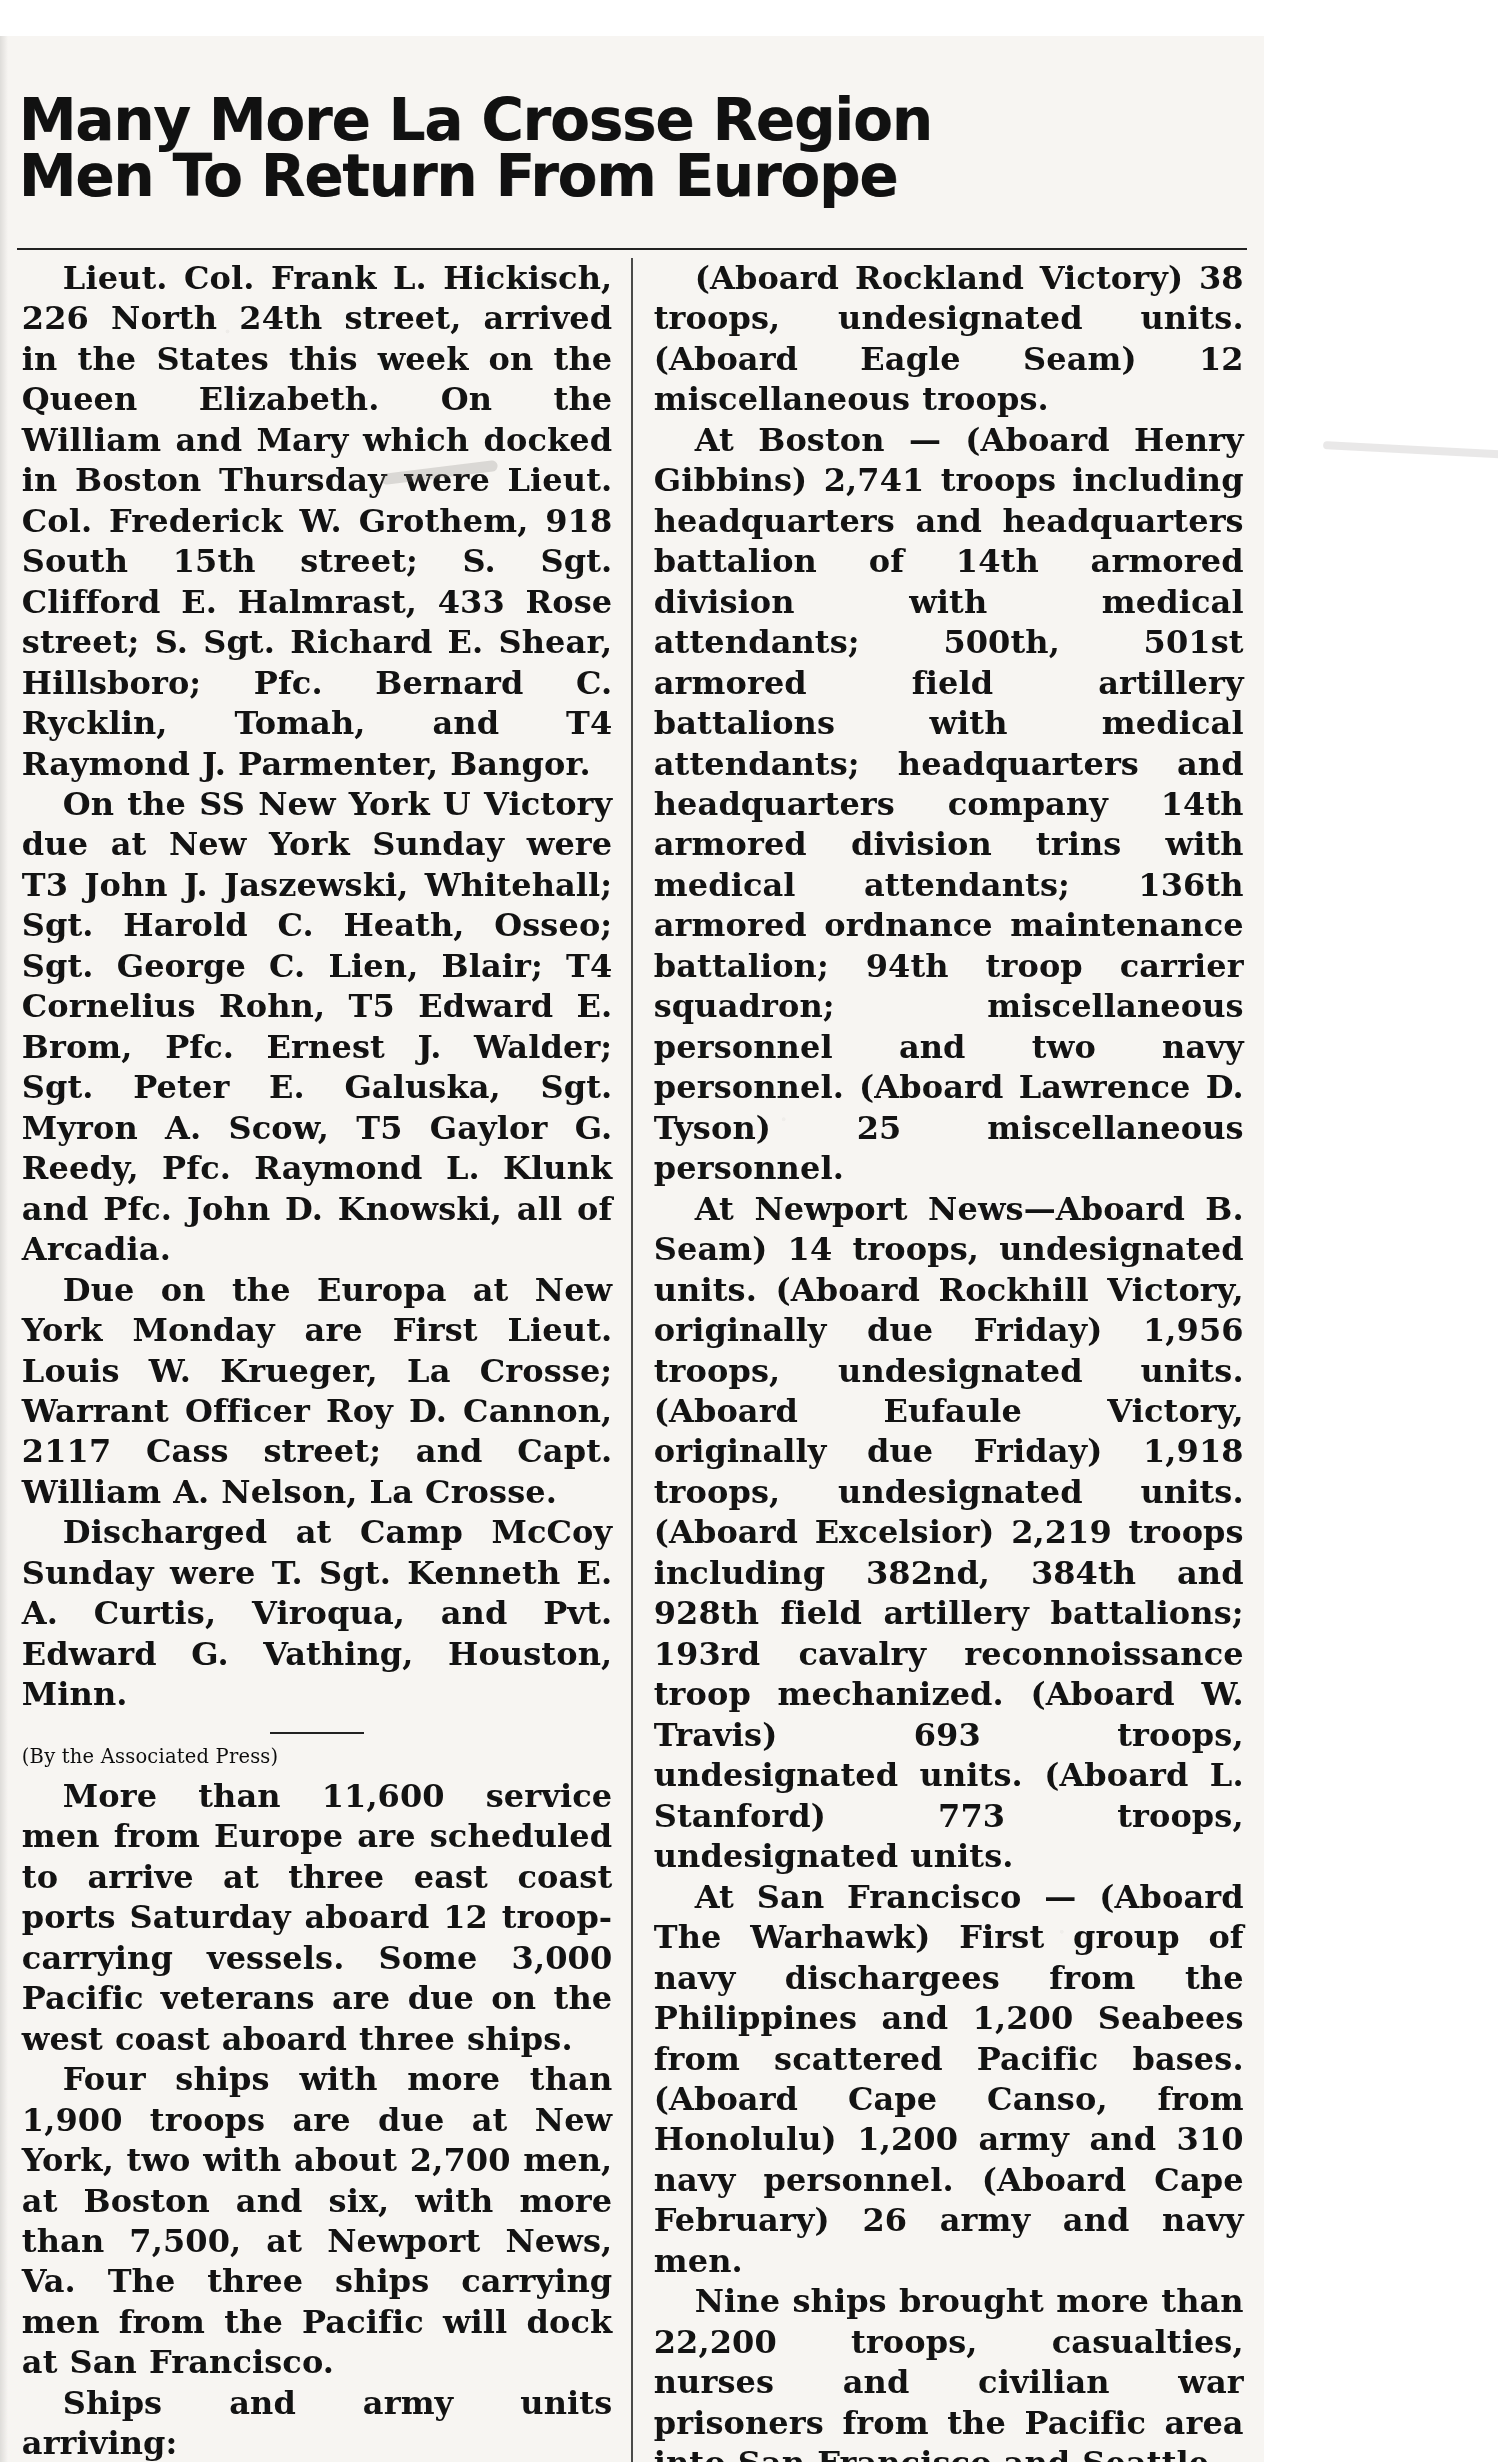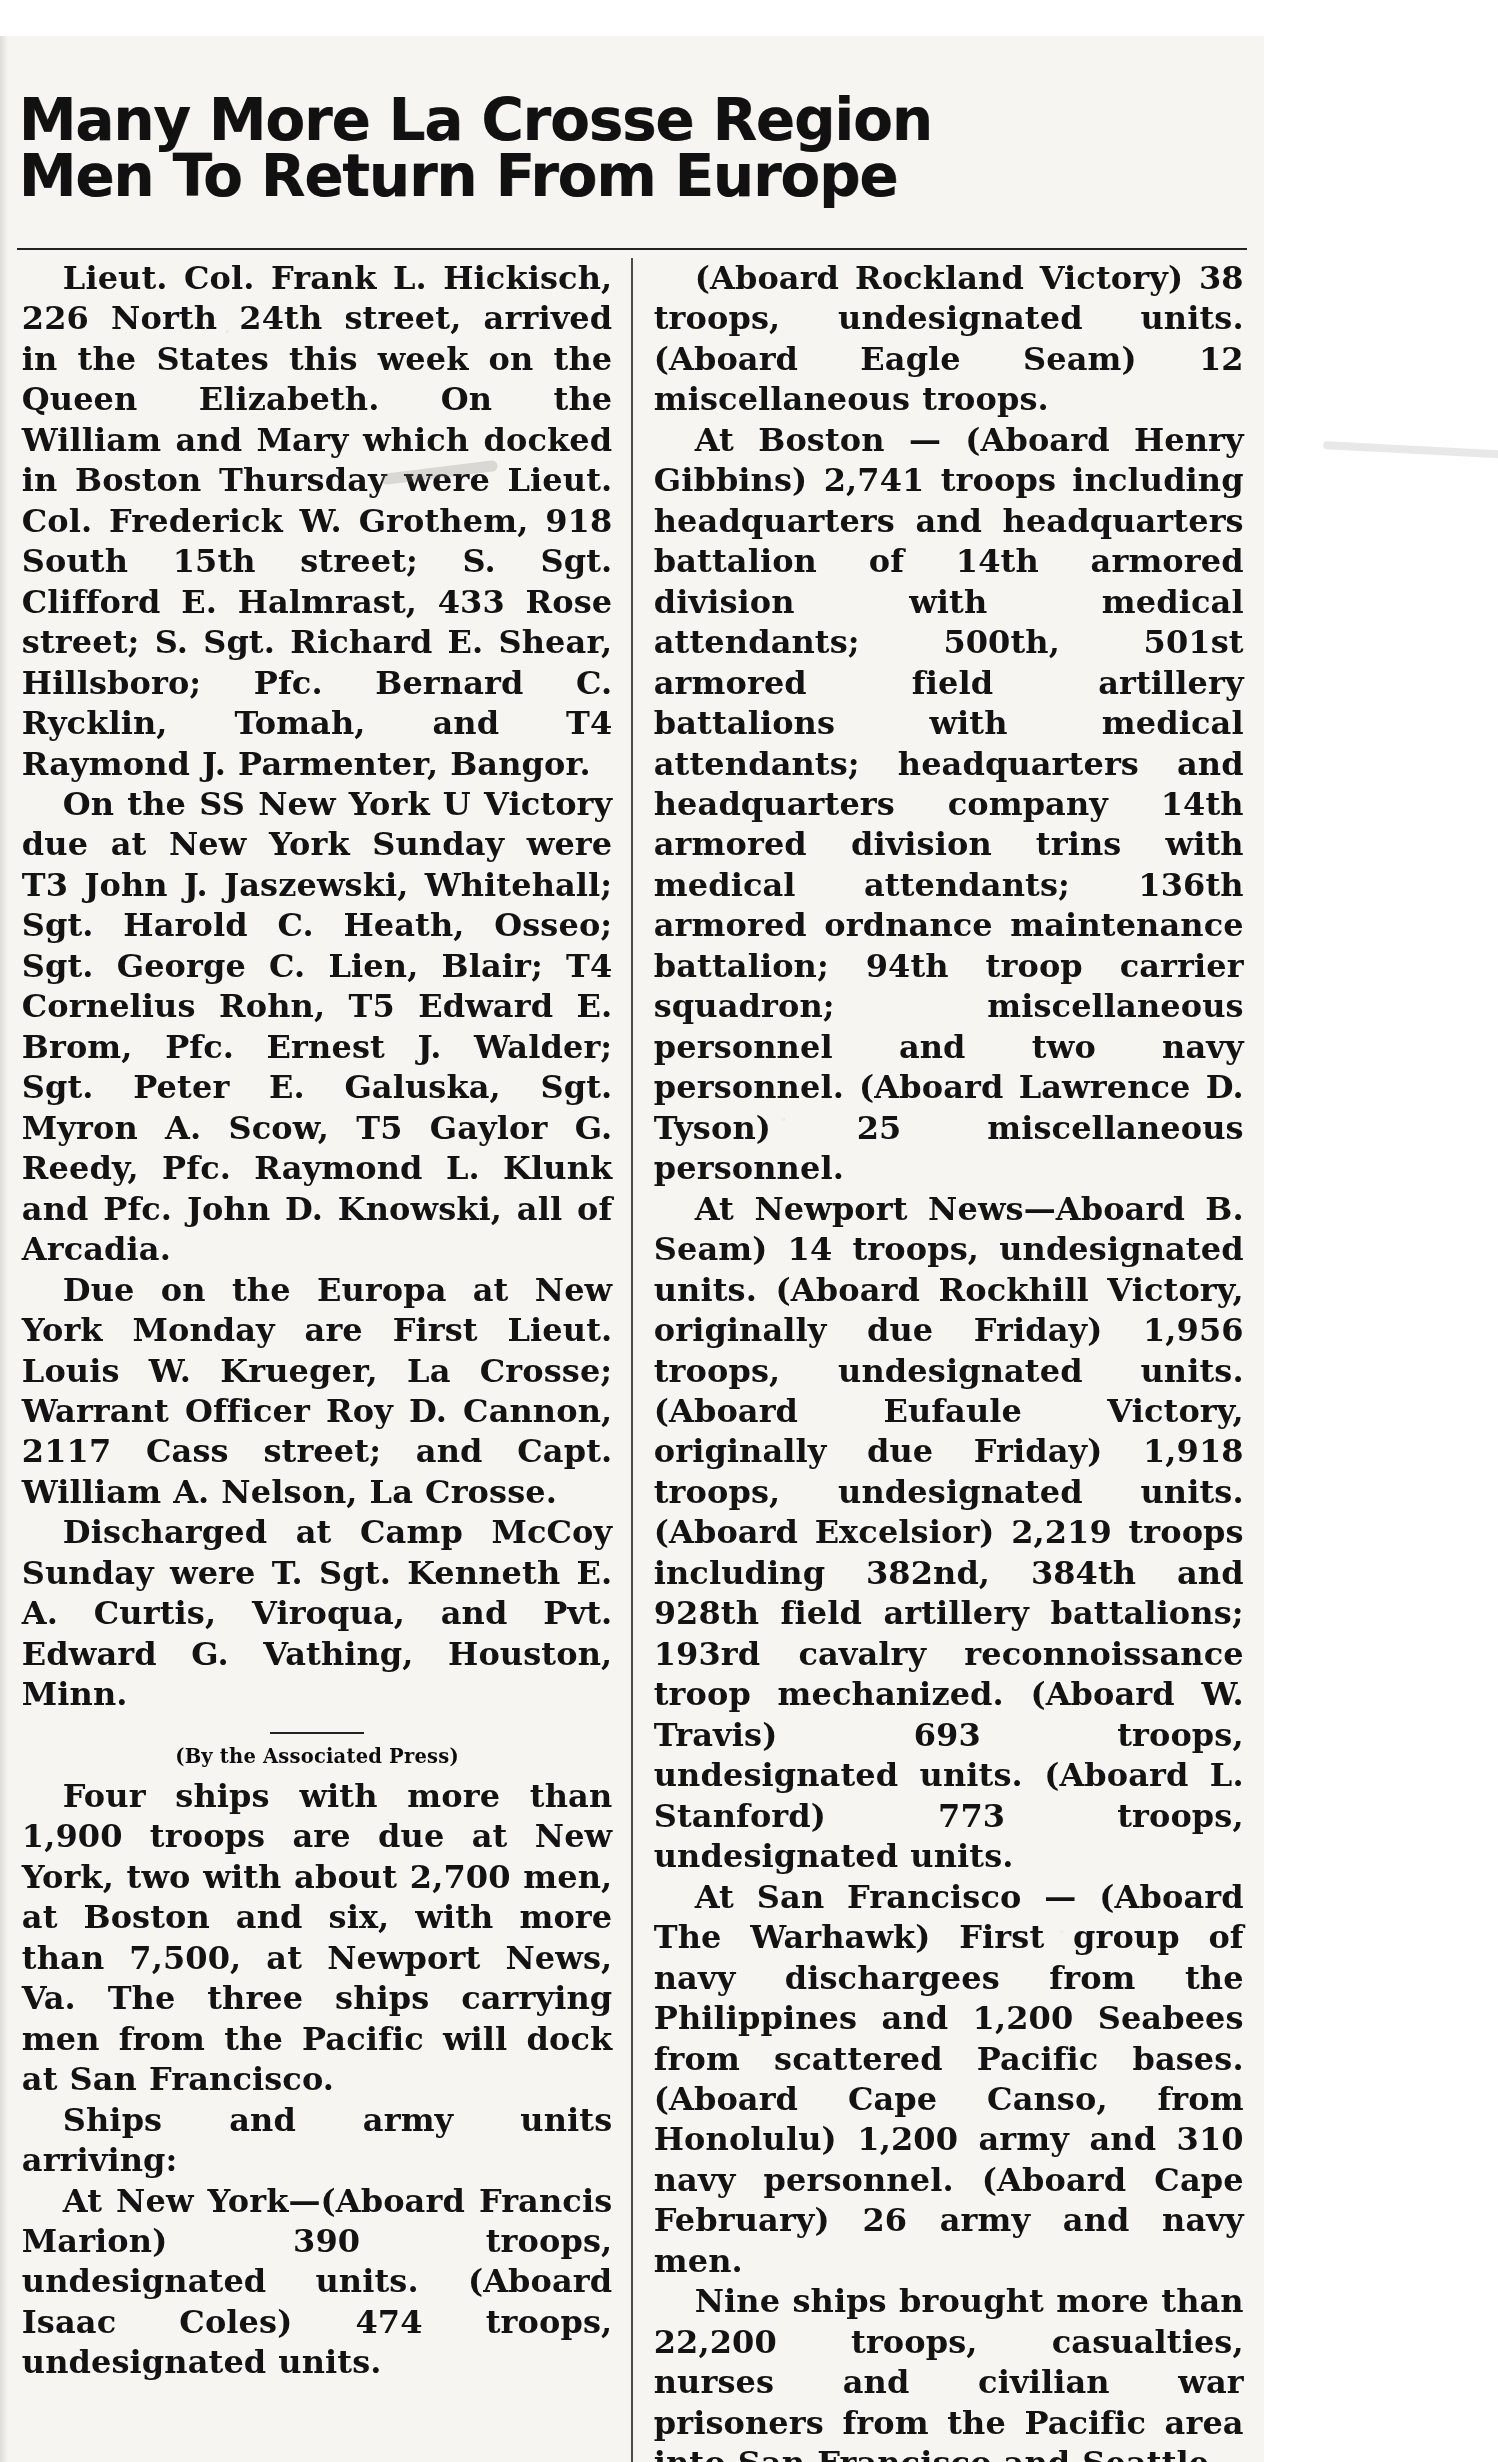--- a/index.html
+++ b/index.html
@@ -82,23 +82,23 @@
     text-align: justify;
     text-justify: inter-word;
     text-indent: 41px;
     color: #131313;
     letter-spacing: 0.1px;
     word-spacing: 0.8px;
   }
 
   .credit {
     font-family: "DejaVu Serif", serif;
-    font-weight: bold;
+    font-weight: normal;
     font-size: 19.5px;
-    text-align: center;
+    text-align: left;
     margin: 11px 0 7.8px 0;
     letter-spacing: 0.2px;
   }
 
   .shortrule {
     width: 94px;
     height: 2.3px;
     background: #222;
     margin: 17px auto 11px auto;
   }
@@ -158,20 +158,21 @@
     <div class="col left">
       <div class="smear1"></div>
       <p class="para">Lieut. Col. Frank L. Hickisch, 226 North 24th street, arrived in the States this week on the Queen Elizabeth. On the William and Mary which docked in Boston Thursday were Lieut. Col. Frederick W. Grothem, 918 South 15th street; S. Sgt. Clifford E. Halmrast, 433 Rose street; S. Sgt. Richard E. Shear, Hillsboro; Pfc. Bernard C. Rycklin, Tomah, and T4 Raymond J. Parmenter, Bangor.</p>
       <p class="para">On the SS New York U Victory due at New York Sunday were T3 John J. Jaszewski, Whitehall; Sgt. Harold C. Heath, Osseo; Sgt. George C. Lien, Blair; T4 Cornelius Rohn, T5 Edward E. Brom, Pfc. Ernest J. Walder; Sgt. Peter E. Galuska, Sgt. Myron A. Scow, T5 Gaylor G. Reedy, Pfc. Raymond L. Klunk and Pfc. John D. Knowski, all of Arcadia.</p>
       <p class="para">Due on the Europa at New York Monday are First Lieut. Louis W. Krueger, La Crosse; Warrant Officer Roy D. Cannon, 2117 Cass street; and Capt. William A. Nelson, La Crosse.</p>
       <p class="para">Discharged at Camp McCoy Sunday were T. Sgt. Kenneth E. A. Curtis, Viroqua, and Pvt. Edward G. Vathing, Houston, Minn.</p>
 
       <div class="shortrule"></div>
       <div class="credit">(By the Associated Press)</div>
 
+      <p class="para">More than 11,600 service men from Europe are scheduled to arrive at three east coast ports Saturday aboard 12 troop-carrying vessels. Some 3,000 Pacific veterans are due on the west coast aboard three ships.</p>
       <p class="para">Four ships with more than 1,900 troops are due at New York, two with about 2,700 men, at Boston and six, with more than 7,500, at Newport News, Va. The three ships carrying men from the Pacific will dock at San Francisco.</p>
       <p class="para">Ships and army units arriving:</p>
       <p class="para">At New York—(Aboard Francis Marion) 390 troops, undesignated units. (Aboard Isaac Coles) 474 troops, undesignated units.</p>
     </div>
 
     <div class="divider"></div>
 
     <div class="col right">
       <div class="smear2"></div>
       <p class="para">(Aboard Rockland Victory) 38 troops, undesignated units. (Aboard Eagle Seam) 12 miscellaneous troops.</p>

